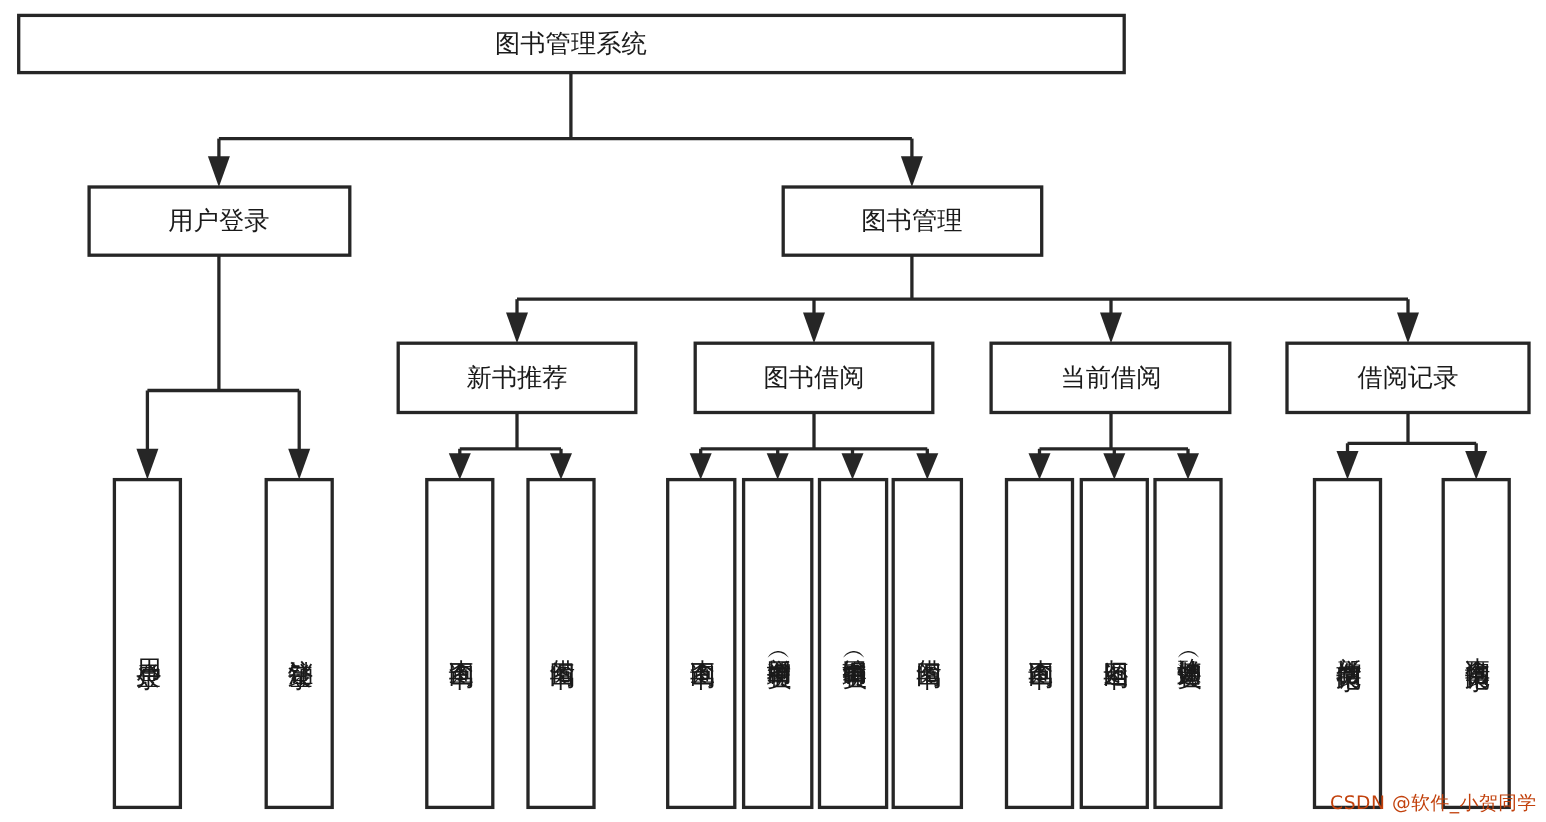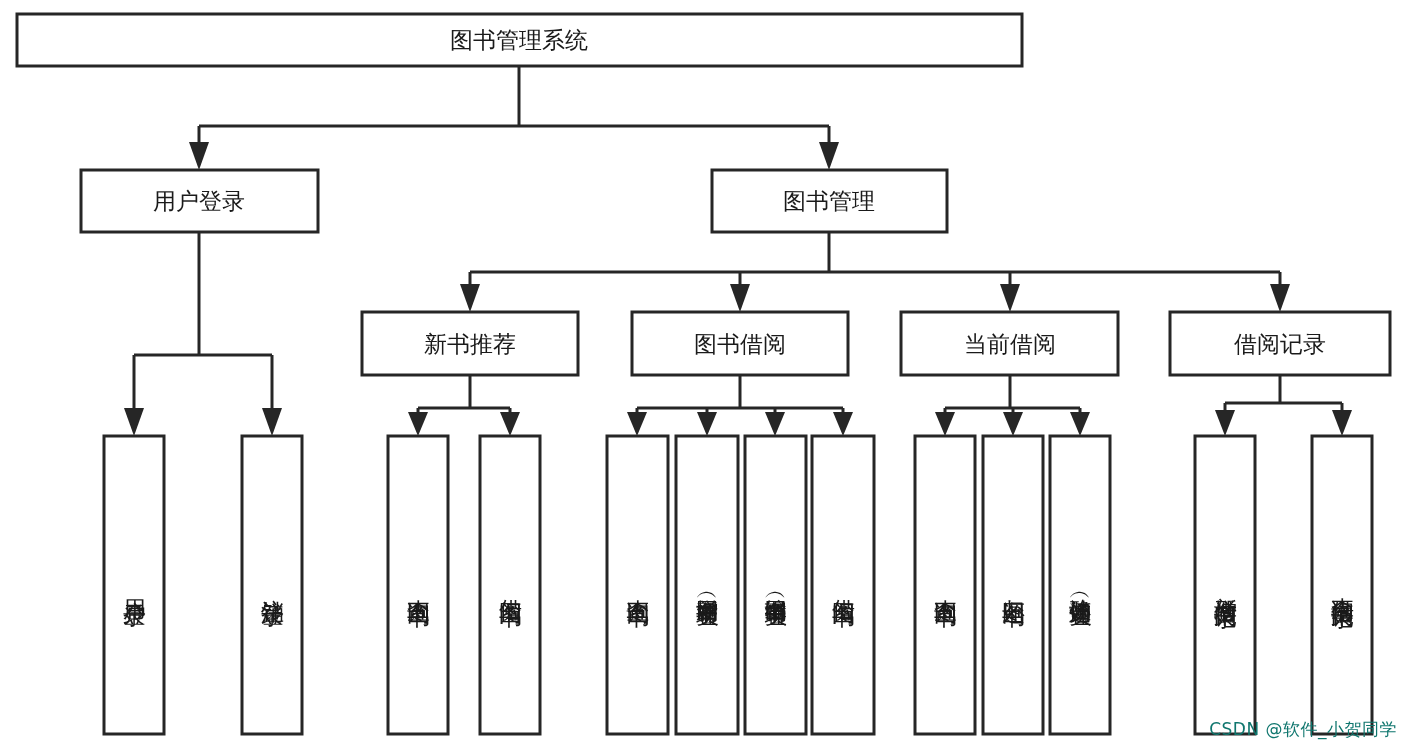--- a/index.html
+++ b/index.html
@@ -69,21 +69,21 @@
   .vlabel.tall {
     font-size: 22px;
     letter-spacing: 1px;
   }
   #watermark {
     position: absolute;
     right: 8px;
     bottom: 6px;
     font-family: "DejaVu Sans", "Liberation Sans", sans-serif;
     font-size: 17px;
-    color: #0f766e;
+    color: #c2410c;
     letter-spacing: 0.5px;
     white-space: nowrap;
     text-align: center;
   }
 </style>
 </head>
 <body>
 
 <div id="diagram-root">
 

